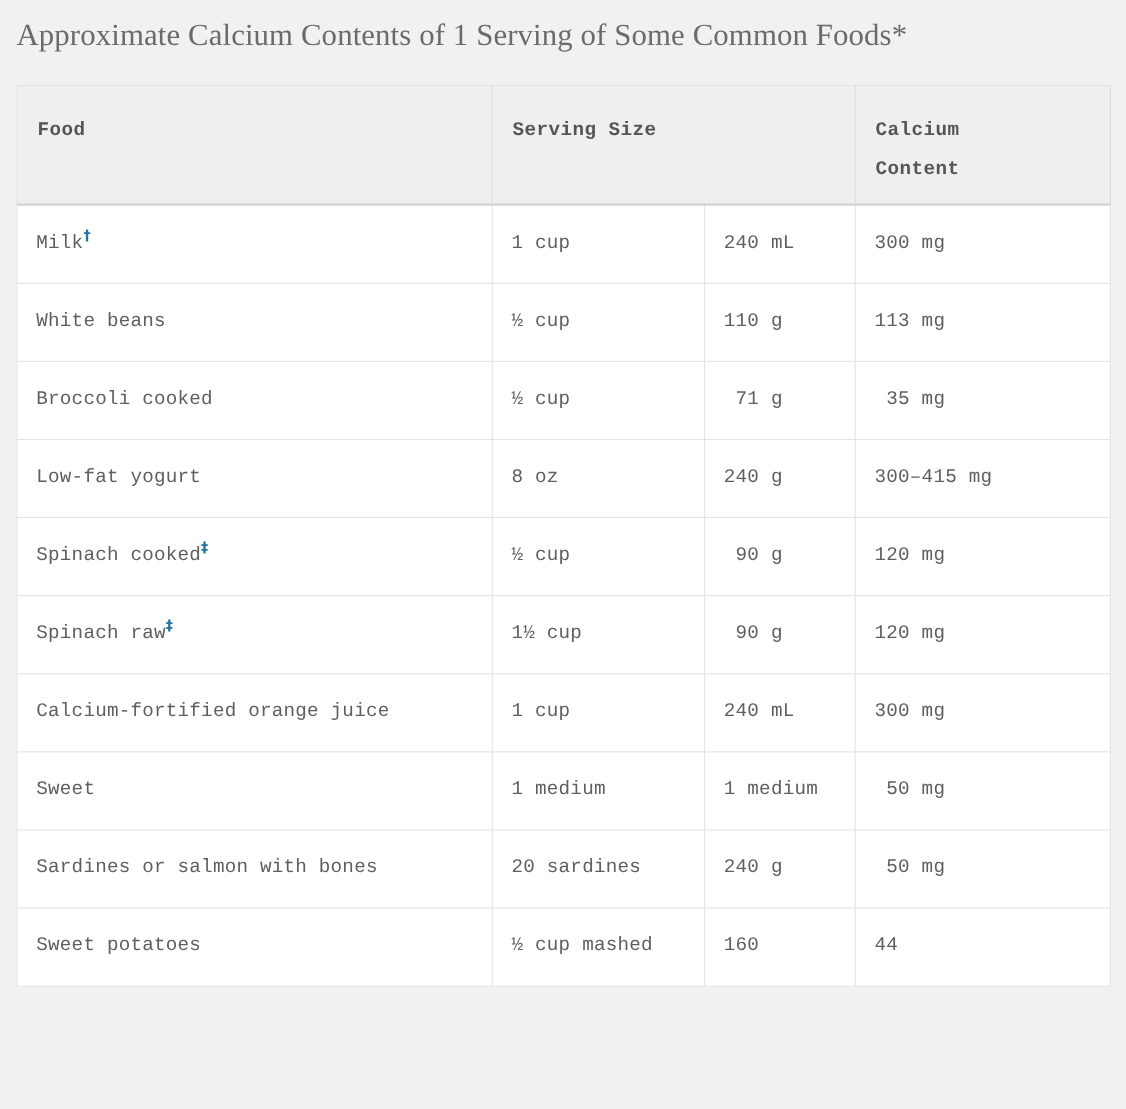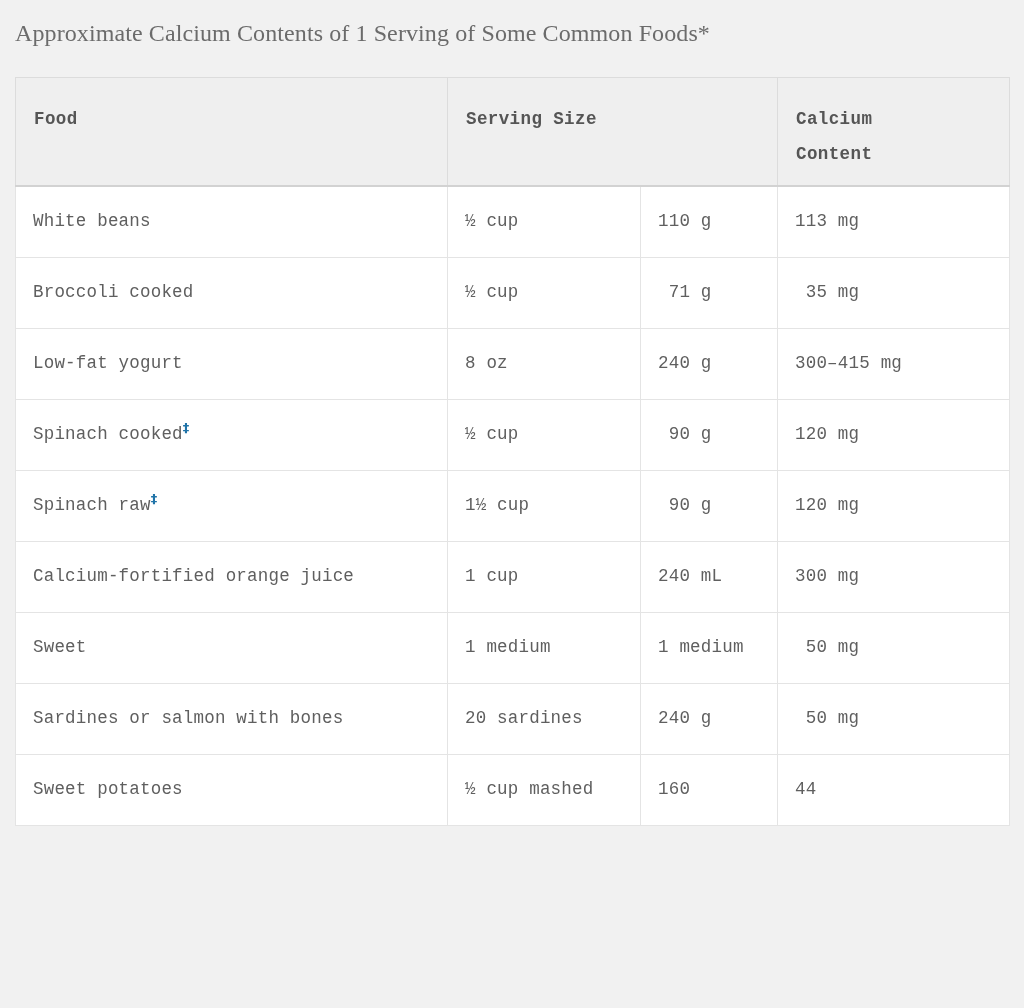--- a/index.html
+++ b/index.html
@@ -21,21 +21,21 @@
     height: 1008px;
     background: #f1f1f1;
     box-sizing: border-box;
   }
 
   .table-title {
     position: absolute;
     left: 15px;
     top: 17px;
     font-family: "Liberation Serif", "DejaVu Serif", serif;
-    font-size: 24px;
+    font-size: 28px;
     line-height: 32px;
     color: #6b6b6b;
     letter-spacing: 0.1px;
     white-space: nowrap;
   }
 
   .table-wrap {
     position: absolute;
     left: 15px;
     top: 77px;
@@ -119,20 +119,26 @@
           <th colspan="2">Serving Size</th>
           <th>
             <span class="hdr-calcium-line">Calcium</span>
             <span class="hdr-calcium-line">Content</span>
           </th>
         </tr>
       </thead>
 
       <tbody id="table-body">
           <tr>
+            <td><span>Milk</span><span class="fn">†</span></td>
+            <td>1 cup</td>
+            <td>240 mL</td>
+            <td>300 mg</td>
+          </tr>
+          <tr>
             <td><span>White beans</span></td>
             <td>½ cup</td>
             <td>110 g</td>
             <td>113 mg</td>
           </tr>
           <tr>
             <td><span>Broccoli cooked</span></td>
             <td>½ cup</td>
             <td> 71 g</td>
             <td> 35 mg</td>

